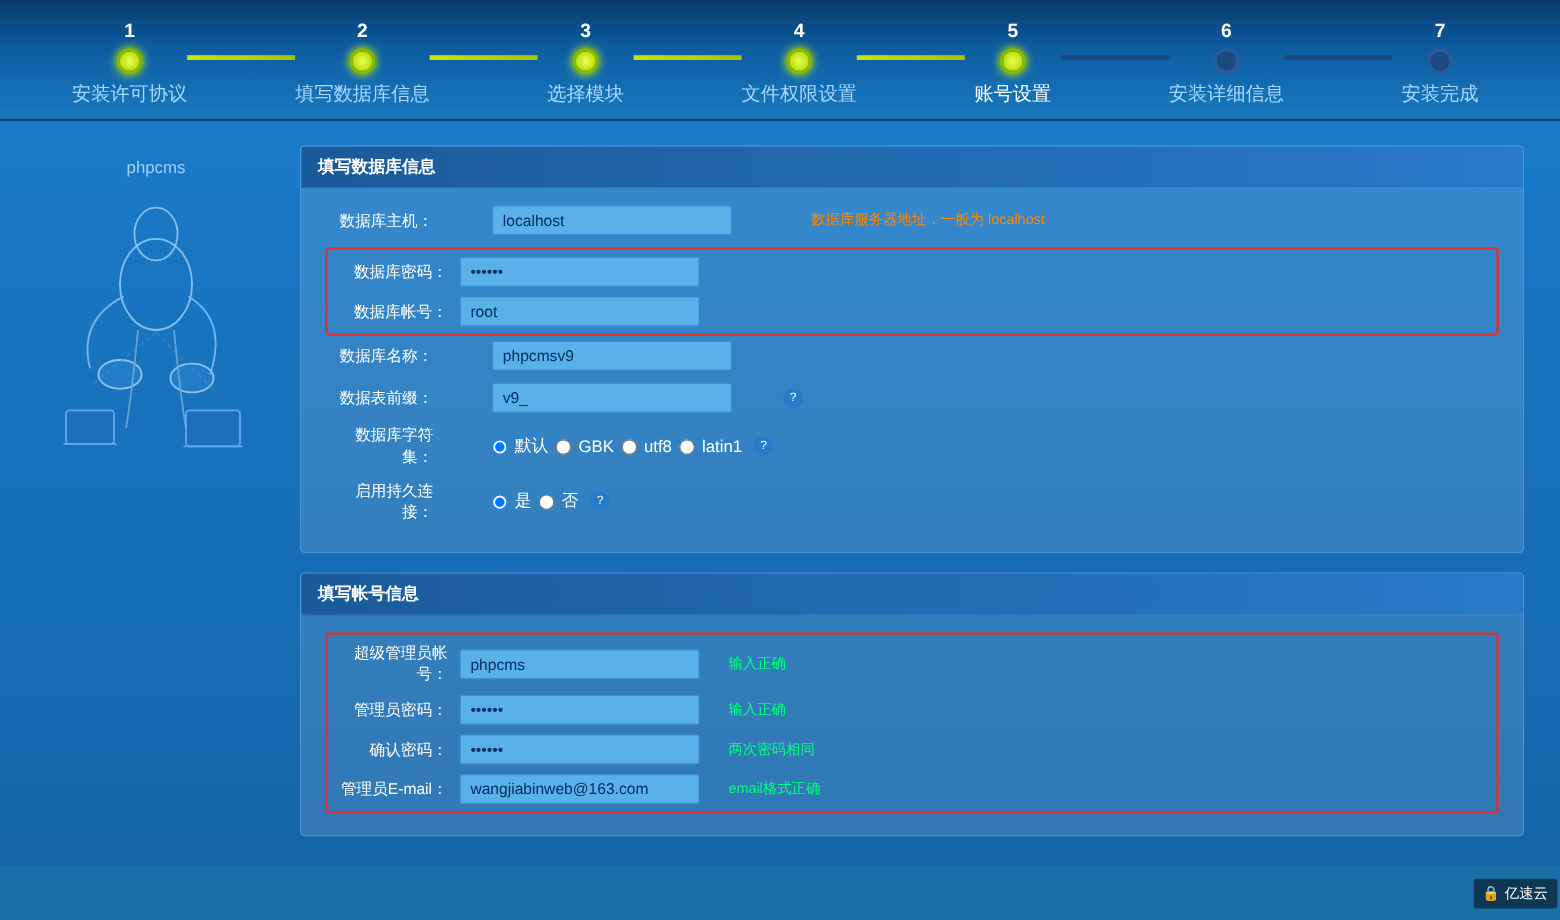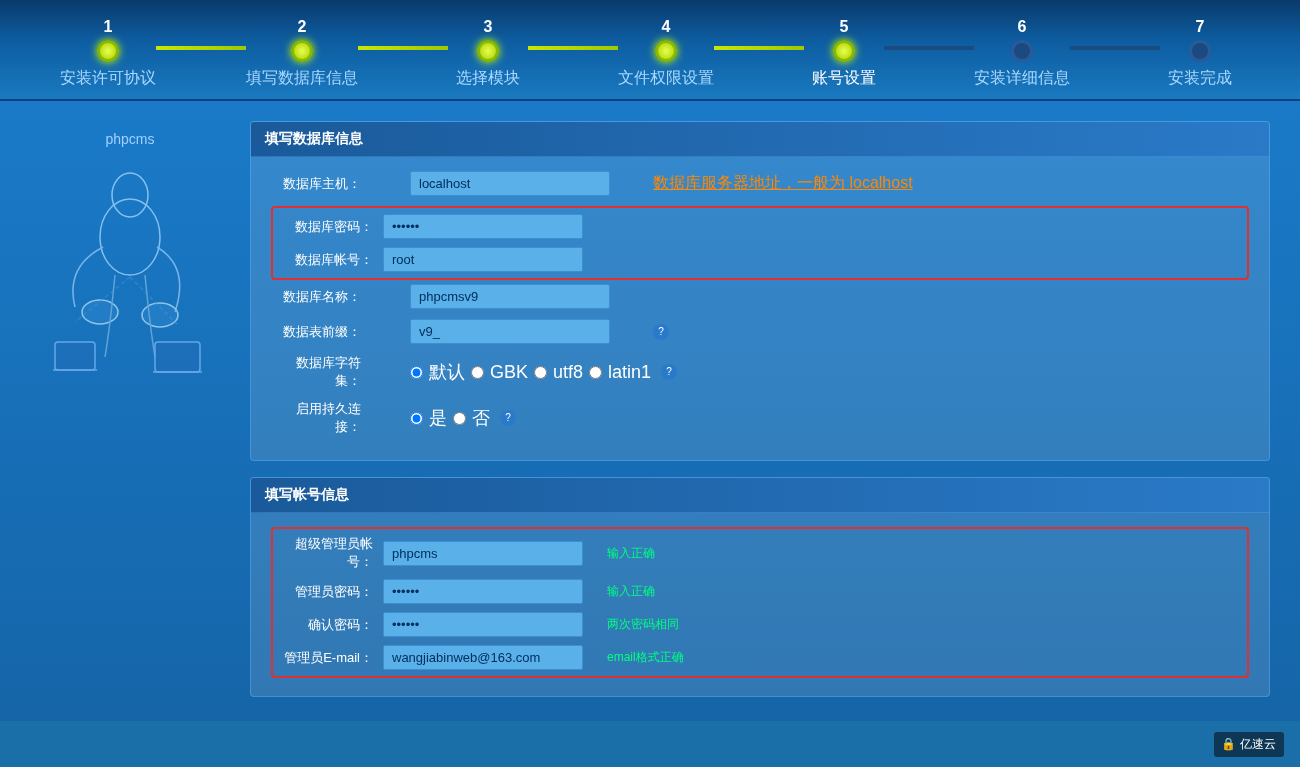--- a/index.html
+++ b/index.html
@@ -144,23 +144,22 @@
       border: 1px solid #3a90d0;
       border-radius: 2px;
       color: #003060;
       font-size: 13px;
       padding: 4px 8px;
       width: 200px;
       outline: none;
     }
     .form-hint {
       color: #ff8800;
-      font-size: 16px;
-      margin-left: 4px;
-      text-decoration: underline;
+      font-size: 12px;
+      margin-left: 27px;
     }
     .form-hint-green {
       color: #00ff80;
       font-size: 12px;
       margin-left: 24px;
     }
     .help-icon {
       display: inline-block;
       width: 16px;
       height: 16px;
@@ -177,28 +176,28 @@
     
     .radio-group {
       display: flex;
       align-items: center;
       gap: 6px;
       color: #ffffff;
       font-size: 13px;
     }
     .radio-label {
       color: #ffffff;
-      font-size: 18px;
+      font-size: 14px;
     }
 
     
     .watermark {
       position: fixed;
       bottom: 10px;
-      right: 16px;
+      right: 2px;
       background: rgba(0,0,0,0.5);
       color: #ffffff;
       font-size: 12px;
       padding: 4px 8px;
       border-radius: 3px;
     }
 
     
     .person-svg {
       width: 170px;

